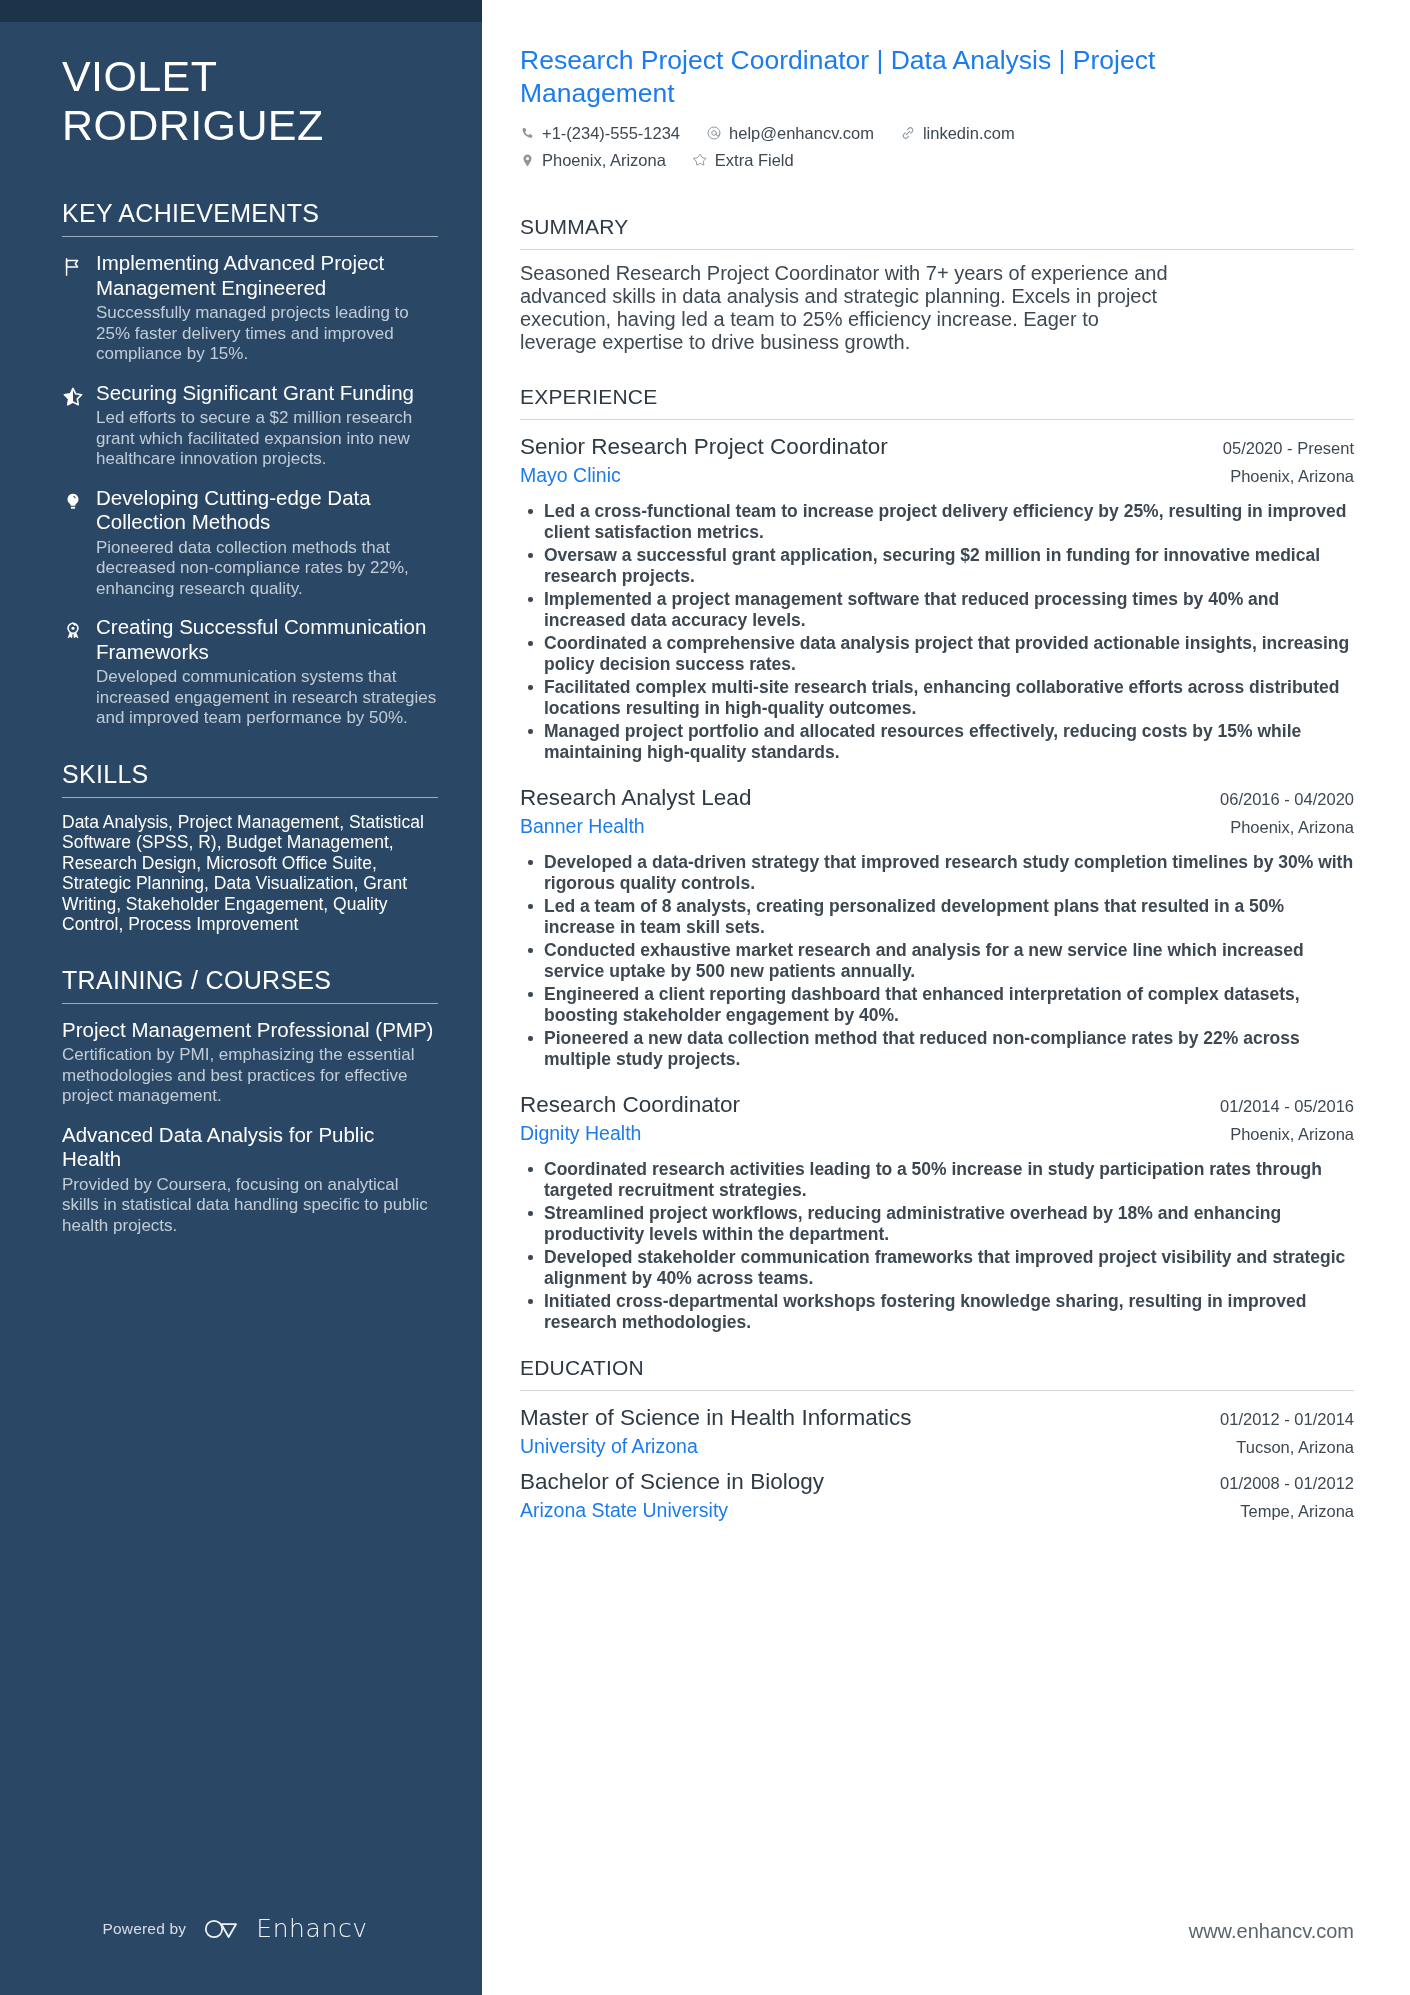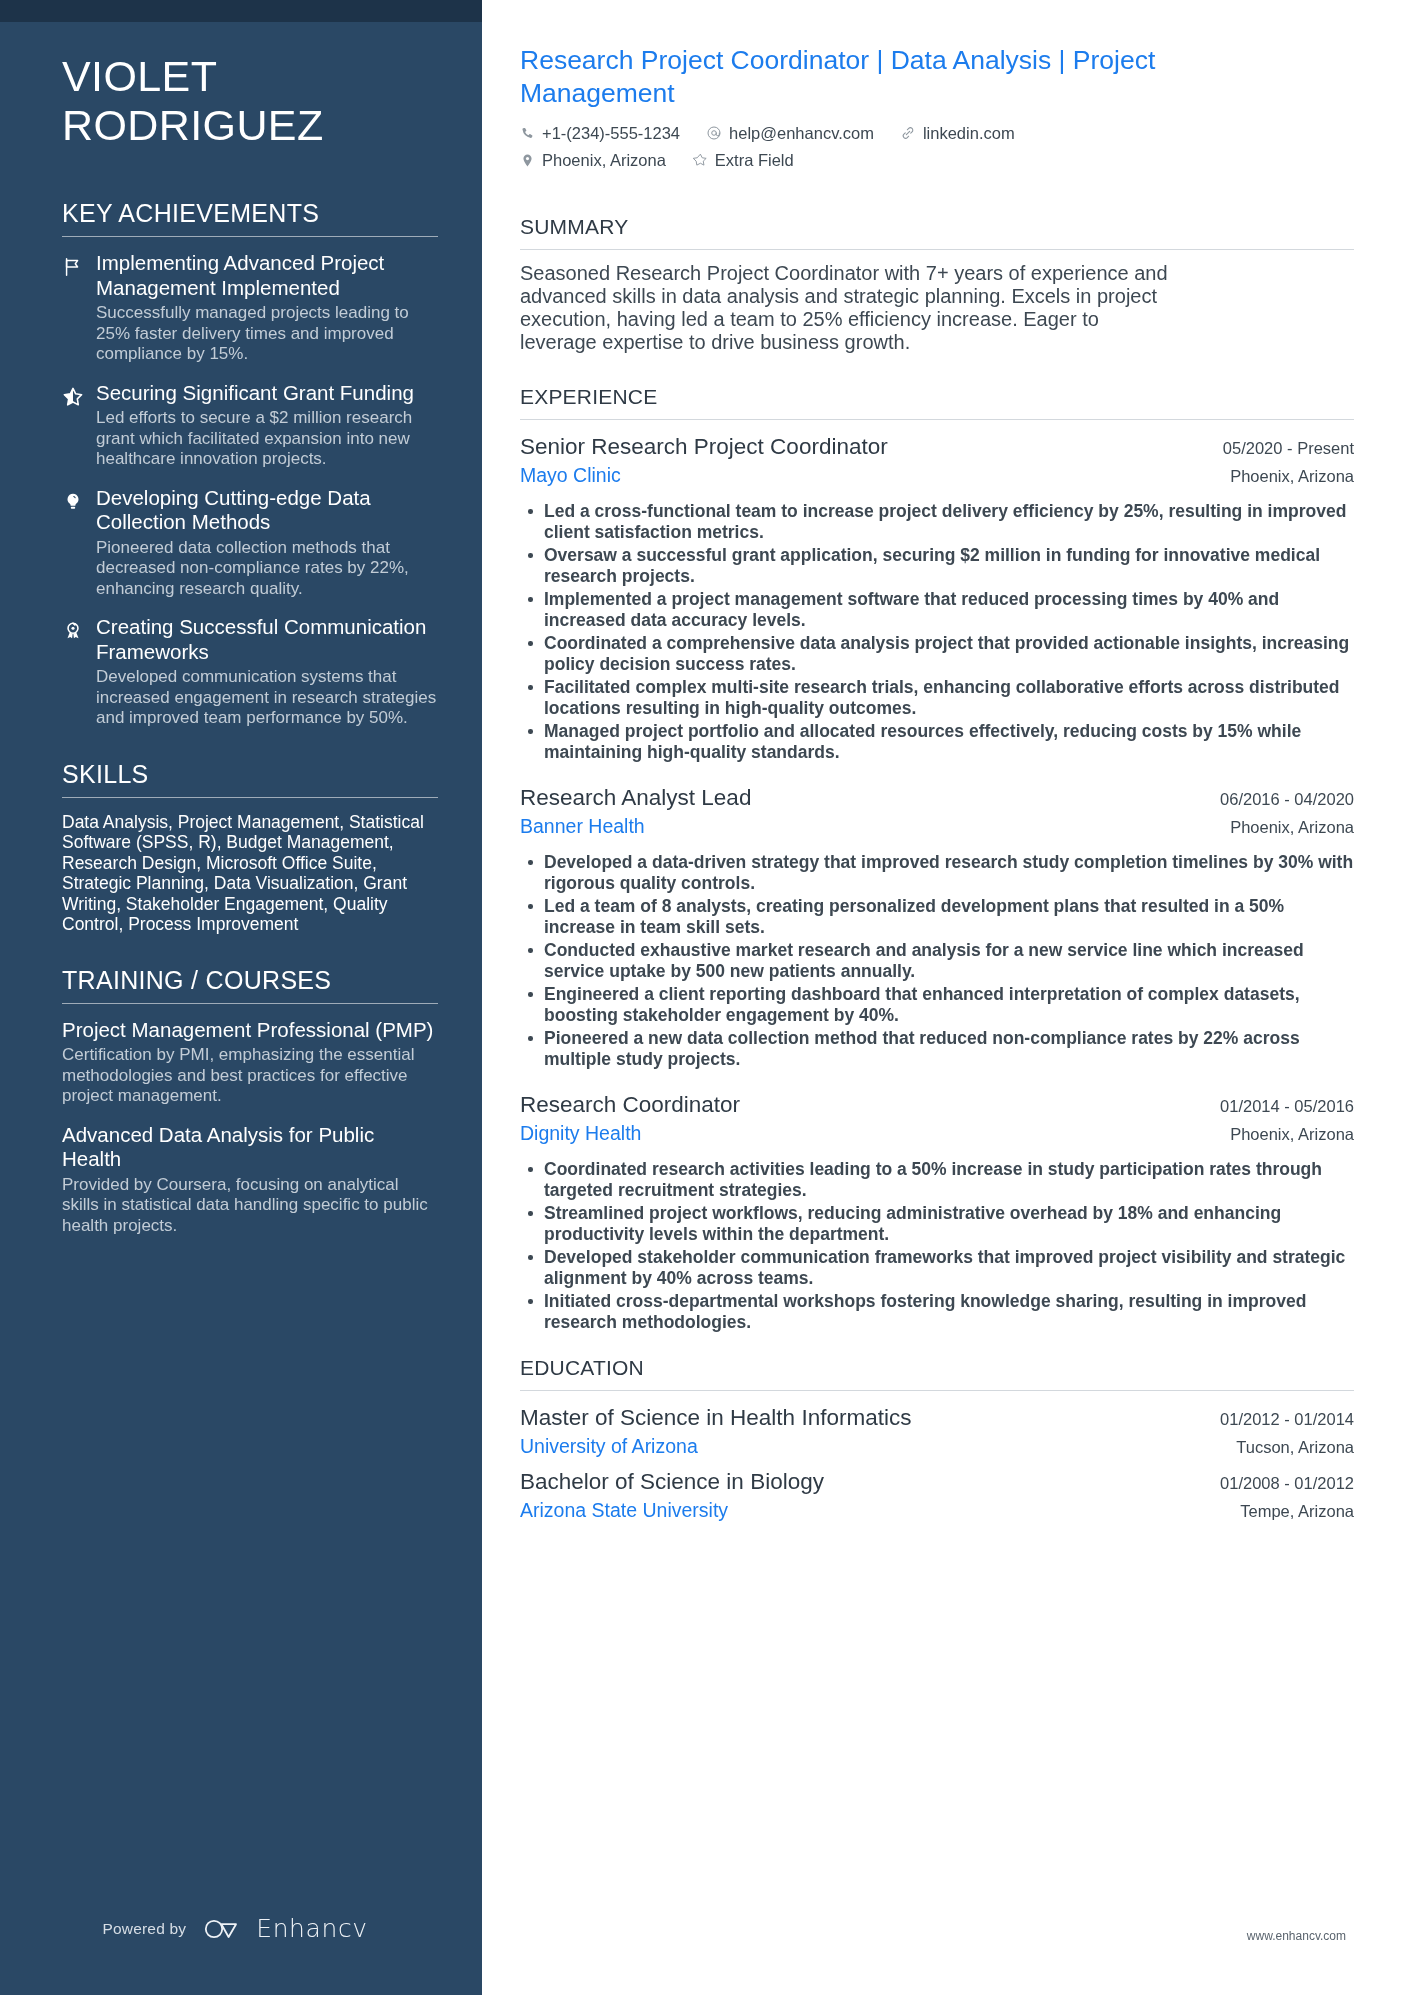--- a/index.html
+++ b/index.html
@@ -236,23 +236,23 @@
     left: 8px;
     top: 8px;
     width: 4.5px;
     height: 4.5px;
     border-radius: 50%;
     background: #3d4852;
   }
   .edu-entry { margin-bottom: 8px; }
   .main-footer {
     position: absolute;
-    right: 64px;
+    right: 56px;
     bottom: 52px;
-    font-size: 12px;
+    font-size: 20px;
     color: #5a646e;
   }
 </style>
 </head>
 <body>
 
 <div class="page">
 
   <aside class="sidebar">
     <div class="sidebar-topbar"></div>
@@ -267,21 +267,21 @@
       <div class="side-rule"></div>
 
       <div class="achievement">
         <div class="ach-icon">
           <svg width="22" height="22" viewBox="0 0 24 24" fill="none" stroke="#ffffff" stroke-width="1.6" stroke-linecap="round" stroke-linejoin="round">
             <path d="M5 3v18"></path>
             <path d="M5 5h12l-2.5 3.5L17 12H5z"></path>
           </svg>
         </div>
         <div class="ach-body">
-          <div class="ach-title">Implementing Advanced Project Management Implemented</div>
+          <div class="ach-title">Implementing Advanced Project Management Engineered</div>
           <div class="ach-desc">Successfully managed projects leading to 25% faster delivery times and improved compliance by 15%.</div>
         </div>
       </div>
 
       <div class="achievement">
         <div class="ach-icon">
           <svg width="22" height="22" viewBox="0 0 24 24">
             <defs>
               <clipPath id="halfclip">
                   <rect x="0" y="0" width="12" height="24"></rect>

